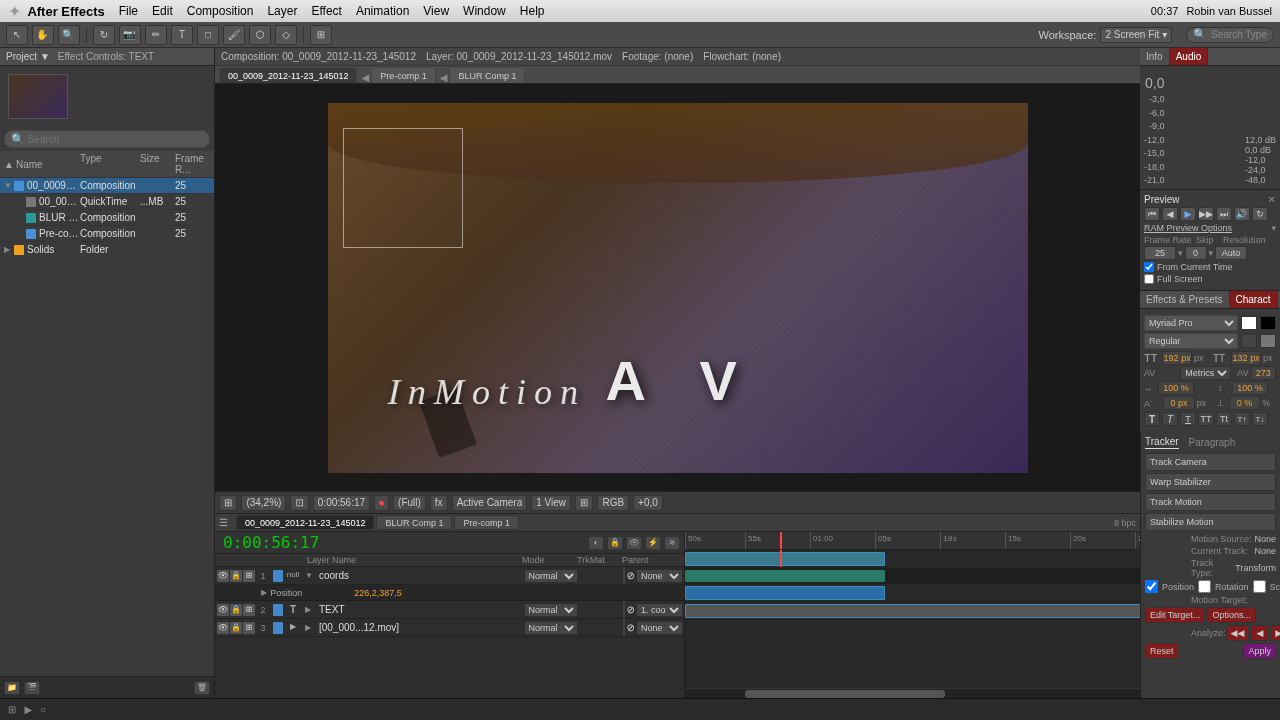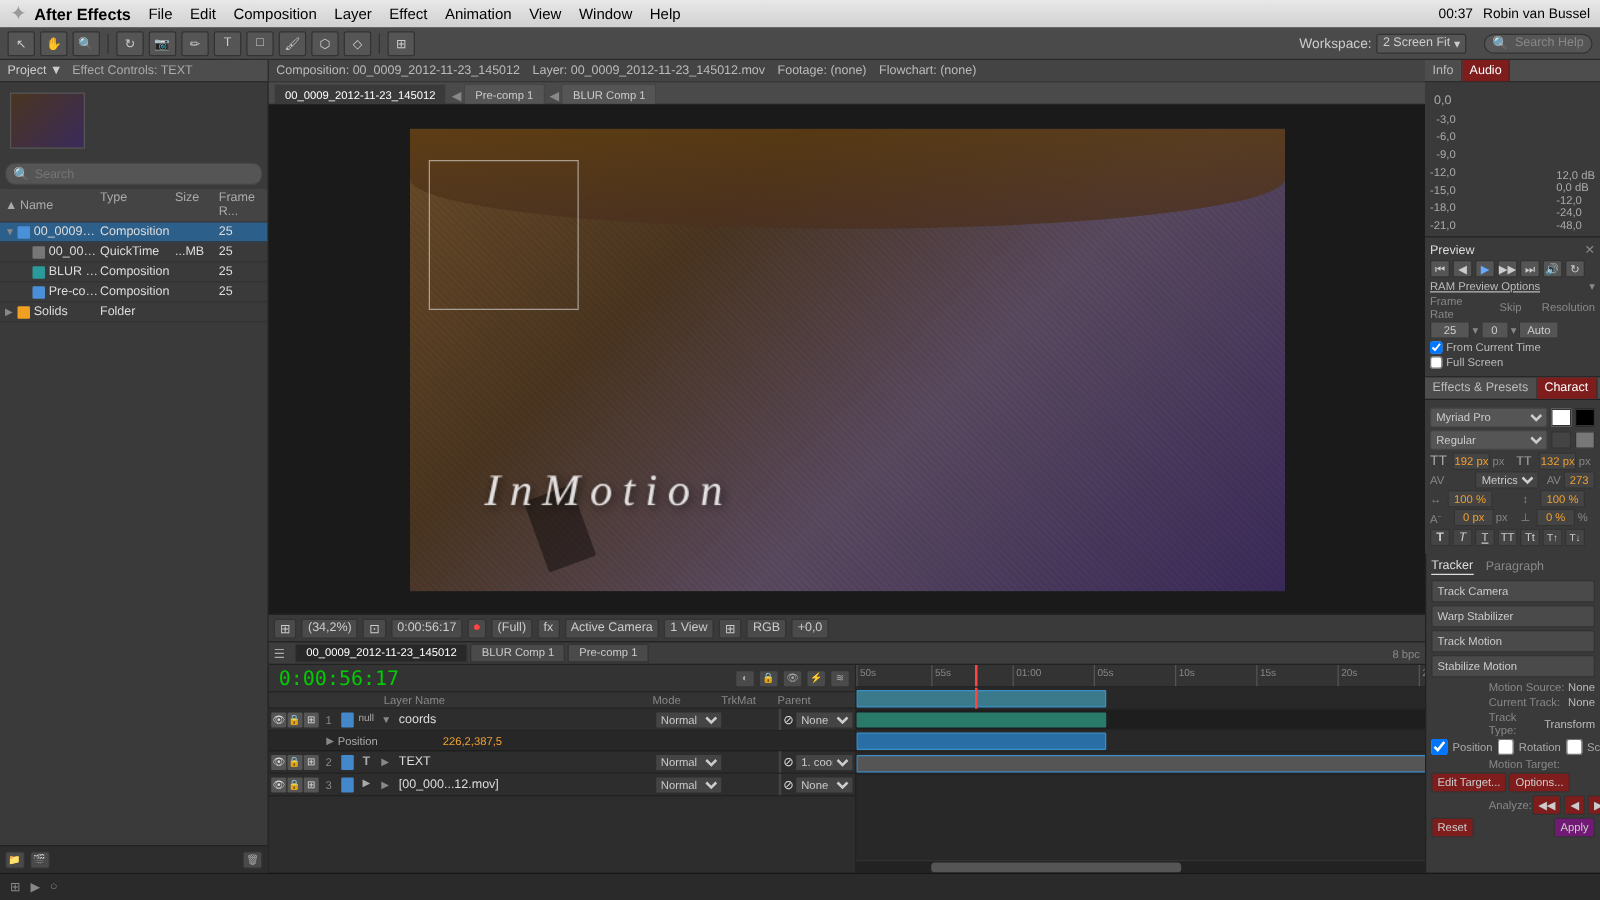--- a/index.html
+++ b/index.html
@@ -197,21 +197,21 @@
   <div class="tool-btn">⊞</div>
   <div class="workspace-label">
     <span>Workspace:</span>
     <div style="height:16px;padding:0 4px;background:#555;border:1px solid #333;border-radius:2px;cursor:pointer;font-size:10px;display:flex;align-items:center;">
       <span>2 Screen Fit</span>
       <span style="margin-left:3px;">▾</span>
     </div>
   </div>
   <div style="margin-left:10px;height:16px;padding:0 6px;background:#555;border:1px solid #333;border-radius:8px;display:flex;align-items:center;gap:4px;">
     <span>🔍</span>
-    <span style="font-size:10px;color:#888;">Search Help</span>
+    <span style="font-size:10px;color:#888;">Search Type</span>
   </div>
 </div>
 
 <div id="main">
 
   <div id="left-panel">
     <div id="project-header">
       <span style="cursor:pointer;">Project ▼</span>
       <span style="margin-left:8px;color:#aaa;">Effect Controls: TEXT</span>
     </div>
@@ -316,20 +316,21 @@
         <div style="position:absolute;inset:0;background:repeating-linear-gradient(45deg,transparent,transparent 2px,rgba(0,0,0,0.05) 2px,rgba(0,0,0,0.05) 4px);"></div>
 
         <div style="position:absolute;top:0;left:0;right:0;height:80px;background:linear-gradient(to bottom,#5a3a10,#4a3020);opacity:0.8;border-radius:0 0 50% 50%;"></div>
 
         <div style="position:absolute;bottom:20px;left:100px;width:40px;height:60px;background:rgba(0,0,0,0.4);transform:rotate(-20deg);border-radius:2px;"></div>
 
         <div id="selection-box"></div>
 
         <div id="viewport-text-overlay">
           <div class="viewport-text-in">InMotion</div>
+          <div class="viewport-text-av">A V</div>
         </div>
       </div>
     </div>
 
     <div id="viewport-controls">
       <div class="vp-btn">⊞</div>
       <div class="vp-btn">(34,2%)</div>
       <div class="vp-btn">⊡</div>
       <div class="vp-btn">0:00:56:17</div>
       <div class="vp-btn" style="color:#f44;">⏺</div>
@@ -467,21 +468,21 @@
             </div>
           </div>
         </div>
 
         <div id="timeline-ruler-section">
           <div id="timeline-ruler">
             <div class="ruler-mark" style="left:0px;">50s</div>
             <div class="ruler-mark" style="left:60px;">55s</div>
             <div class="ruler-mark" style="left:125px;">01:00</div>
             <div class="ruler-mark" style="left:190px;">05s</div>
-            <div class="ruler-mark" style="left:255px;">10s</div>
+            <div class="ruler-mark" style="left:255px;font-family:Liberation Mono, monospace;">10s</div>
             <div class="ruler-mark" style="left:320px;">15s</div>
             <div class="ruler-mark" style="left:385px;">20s</div>
             <div class="ruler-mark" style="left:450px;">25s</div>
 
             <div id="playhead" style="left:95px;"></div>
           </div>
           <div id="timeline-tracks">
 
             <div class="track-row">
               <div class="track-bar track-blue" style="left:0px;width:200px;background:#3a7a8a;"></div>
@@ -512,21 +513,21 @@
   <div id="right-panels">
 
     <div id="right-top-tabs">
       <div class="rt-tab">Info</div>
       <div class="rt-tab active">Audio</div>
     </div>
 
     <div id="audio-section" style="background:#3a3a3a;padding:4px;">
       <div id="audio-meters" style="display:flex;gap:2px;height:115px;">
         <div class="meter-labels">
-          <div style="font-size:10px;color:#aaa;text-align:center;">0,0</div>
+          <div style="font-size:14px;color:#aaa;">0,0</div>
           <div style="font-size:9px;color:#aaa;">-3,0</div>
           <div style="font-size:9px;color:#aaa;">-6,0</div>
           <div style="font-size:9px;color:#aaa;">-9,0</div>
           <div style="font-size:9px;color:#aaa;">-12,0</div>
           <div style="font-size:9px;color:#aaa;">-15,0</div>
           <div style="font-size:9px;color:#aaa;">-18,0</div>
           <div style="font-size:9px;color:#aaa;">-21,0</div>
         </div>
         <div style="display:flex;gap:1px;align-items:stretch;flex:1;">
 
@@ -559,21 +560,21 @@
         <div class="prev-btn" style="color:#6af;">▶</div>
         <div class="prev-btn">▶▶</div>
         <div class="prev-btn">⏭</div>
         <div class="prev-btn">🔊</div>
         <div class="prev-btn">↻</div>
       </div>
       <div style="display:flex;align-items:center;justify-content:space-between;margin:2px 0;">
         <span style="font-size:9px;color:#bbb;cursor:pointer;text-decoration:underline;">RAM Preview Options</span>
         <span style="font-size:9px;color:#888;">▾</span>
       </div>
-      <div style="display:flex;align-items:center;gap:12px;margin:1px 0;">
+      <div style="display:flex;align-items:flex-start;gap:2px;margin:1px 0;">
         <span style="font-size:9px;color:#888;width:50px;">Frame Rate</span>
         <span style="font-size:9px;color:#888;width:25px;">Skip</span>
         <span style="font-size:9px;color:#888;">Resolution</span>
       </div>
       <div style="display:flex;align-items:center;gap:2px;margin:1px 0;">
         <div style="width:32px;height:14px;background:#555;border:1px solid #333;font-size:9px;color:#ccc;display:flex;align-items:center;justify-content:center;cursor:pointer;">25</div>
         <span style="font-size:9px;color:#888;">▾</span>
         <div style="width:22px;height:14px;background:#555;border:1px solid #333;font-size:9px;color:#ccc;display:flex;align-items:center;justify-content:center;cursor:pointer;">0</div>
         <span style="font-size:9px;color:#888;">▾</span>
         <div style="width:32px;height:14px;background:#555;border:1px solid #333;font-size:9px;color:#ccc;display:flex;align-items:center;justify-content:center;cursor:pointer;">Auto</div>

